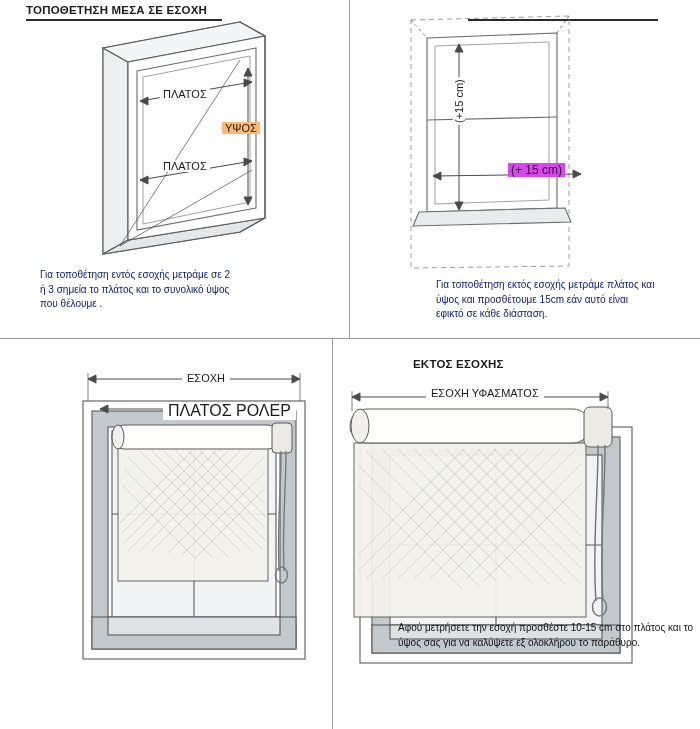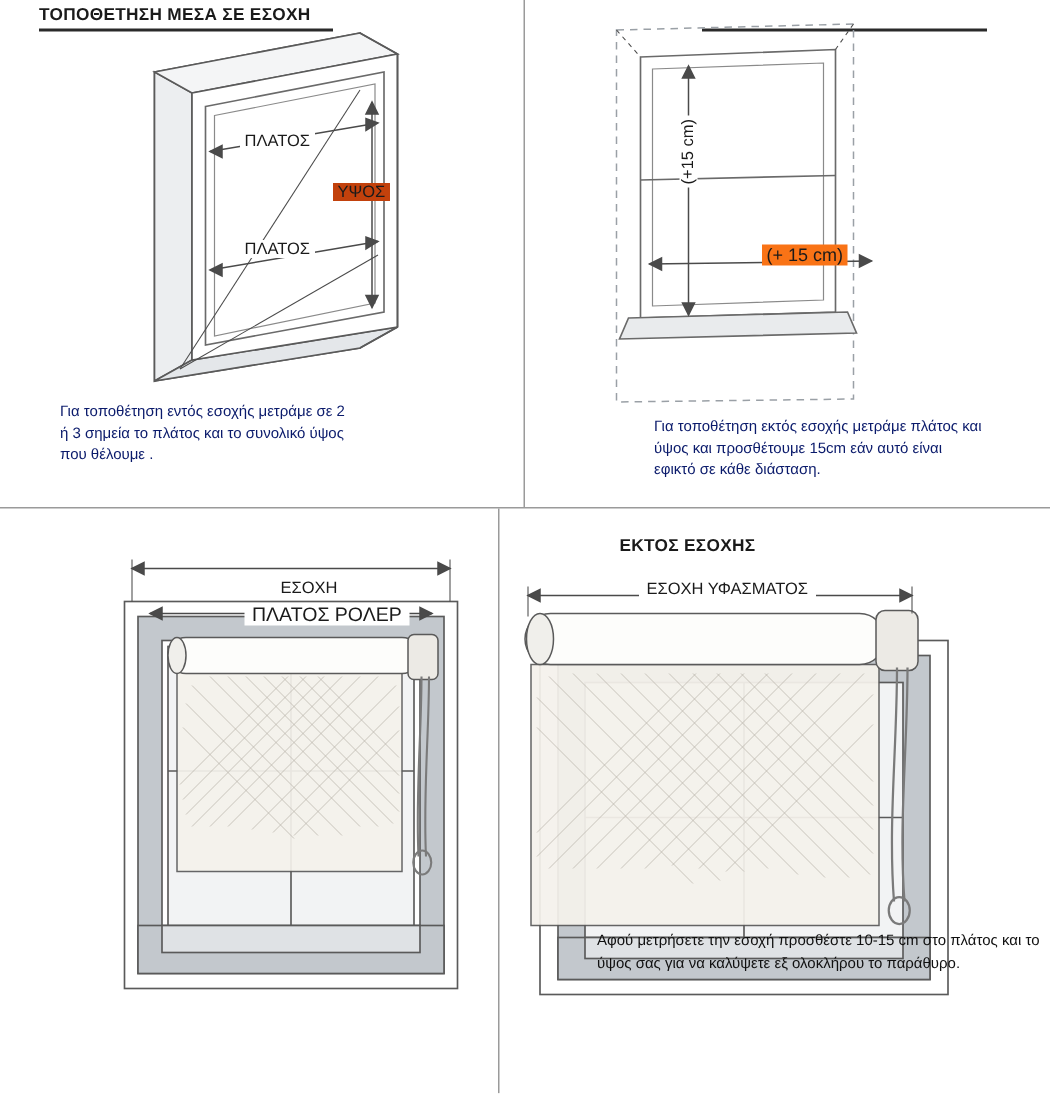--- a/index.html
+++ b/index.html
@@ -100,21 +100,21 @@
       <line x1="248" y1="68" x2="248" y2="205"></line>
       <polygon points="248,68 244,76 252,76"></polygon>
       <polygon points="248,205 244,197 252,197"></polygon>
 
       <line x1="120" y1="246" x2="240" y2="60" stroke-dasharray="0" stroke-width="0.7"></line>
       <line x1="120" y1="246" x2="252" y2="170" stroke-width="0.7"></line>
     </g>
   </svg>
 
   <div class="lbl" style="left:160px; top:88px; background:#fff; padding:0 3px;">ΠΛΑΤΟΣ</div>
-  <div class="lbl" style="left:222px; top:122px; background:#c2410c; padding:0 3px;">ΥΨΟΣ</div>
+  <div class="lbl" style="left:222px; top:122px; background:#fdba74; padding:0 3px;">ΥΨΟΣ</div>
   <div class="lbl" style="left:160px; top:160px; background:#fff; padding:0 3px;">ΠΛΑΤΟΣ</div>
 
   <div class="caption" style="left:40px; top:268px; width:190px;">Για τοποθέτηση εντός εσοχής μετράμε σε 2 ή 3 σημεία το πλάτος και το συνολικό ύψος που θέλουμε .</div>
 
   <div style="position:absolute; left:468px; top:19px; width:190px; height:2px; background:#2a2a2a;"></div>
 
   <svg width="351" height="338" style="left:349px; top:0;">
 
     <g fill="none" stroke="#9aa0a6" stroke-width="1" stroke-dasharray="5,4">
       <polygon points="62,20 220,16 220,266 62,268"></polygon>
@@ -136,21 +136,21 @@
       <line x1="84" y1="176" x2="232" y2="174"></line>
       <polygon points="84,176 92,172 92,180"></polygon>
       <polygon points="232,174 224,170 224,178"></polygon>
 
       <line x1="62" y1="20" x2="78" y2="38" stroke-width="0.7" stroke-dasharray="3,3"></line>
       <line x1="220" y1="16" x2="208" y2="33" stroke-width="0.7" stroke-dasharray="3,3"></line>
     </g>
   </svg>
 
   <div class="lbl vert" style="left:453px; top:125px; background:#fff; padding:0 2px;">(+15 cm)</div>
-  <div class="lbl" style="left:508px; top:163px; background:#f97316; padding:0 3px; font-size:12px;">(+ 15 cm)</div>
+  <div class="lbl" style="left:508px; top:163px; background:#d946ef; padding:0 3px; font-size:12px;">(+ 15 cm)</div>
 
   <div class="caption" style="left:436px; top:278px; width:222px;">Για   τοποθέτηση εκτός εσοχής μετράμε πλάτος και ύψος και προσθέτουμε 15cm εάν αυτό είναι εφικτό σε κάθε διάσταση.</div>
 
   <svg width="332" height="390" style="left:0; top:339px;">
 
     <g stroke="#5a5a5a" stroke-width="1.1" fill="none">
       <rect x="83" y="62" width="222" height="258" fill="#ffffff"></rect>
       <rect x="92" y="72" width="204" height="238" fill="#c3c8cd"></rect>
       <rect x="108" y="88" width="172" height="206" fill="#ffffff"></rect>
 
@@ -204,22 +204,22 @@
       <polygon points="300,40 292,36 292,44"></polygon>
       <line x1="88" y1="34" x2="88" y2="62" stroke-width="0.7"></line>
       <line x1="300" y1="34" x2="300" y2="62" stroke-width="0.7"></line>
 
       <line x1="100" y1="70" x2="288" y2="70"></line>
       <polygon points="100,70 108,66 108,74"></polygon>
       <polygon points="288,70 280,66 280,74"></polygon>
     </g>
   </svg>
 
-  <div class="lbl" style="left:182px; top:372px; background:#fff; padding:0 5px; font-size:11px;margin-top:14px;">ΕΣΟΧΗ</div>
-  <div class="lbl" style="left:163px; top:402px; background:#fff; padding:0 5px; font-size:13px;">ΠΛΑΤΟΣ ΡΟΛΕΡ</div>
+  <div class="lbl" style="left:182px; top:372px; background:#fff; padding:0 5px; font-size:11px;">ΕΣΟΧΗ</div>
+  <div class="lbl" style="left:163px; top:402px; background:#fff; padding:0 5px; font-size:16px;">ΠΛΑΤΟΣ ΡΟΛΕΡ</div>
 
   <div class="quad-title" style="left:413px; top:358px; font-size:11.5px;">ΕΚΤΟΣ ΕΣΟΧΗΣ</div>
 
   <svg width="368" height="390" style="left:332px; top:339px;">
 
     <g stroke="#5a5a5a" stroke-width="1.1" fill="none">
       <rect x="28" y="88" width="272" height="236" fill="#ffffff"></rect>
       <rect x="40" y="98" width="248" height="216" fill="#c3c8cd"></rect>
       <rect x="58" y="116" width="212" height="180" fill="#f2f3f4"></rect>
       <line x1="164" y1="116" x2="164" y2="296"></line>

